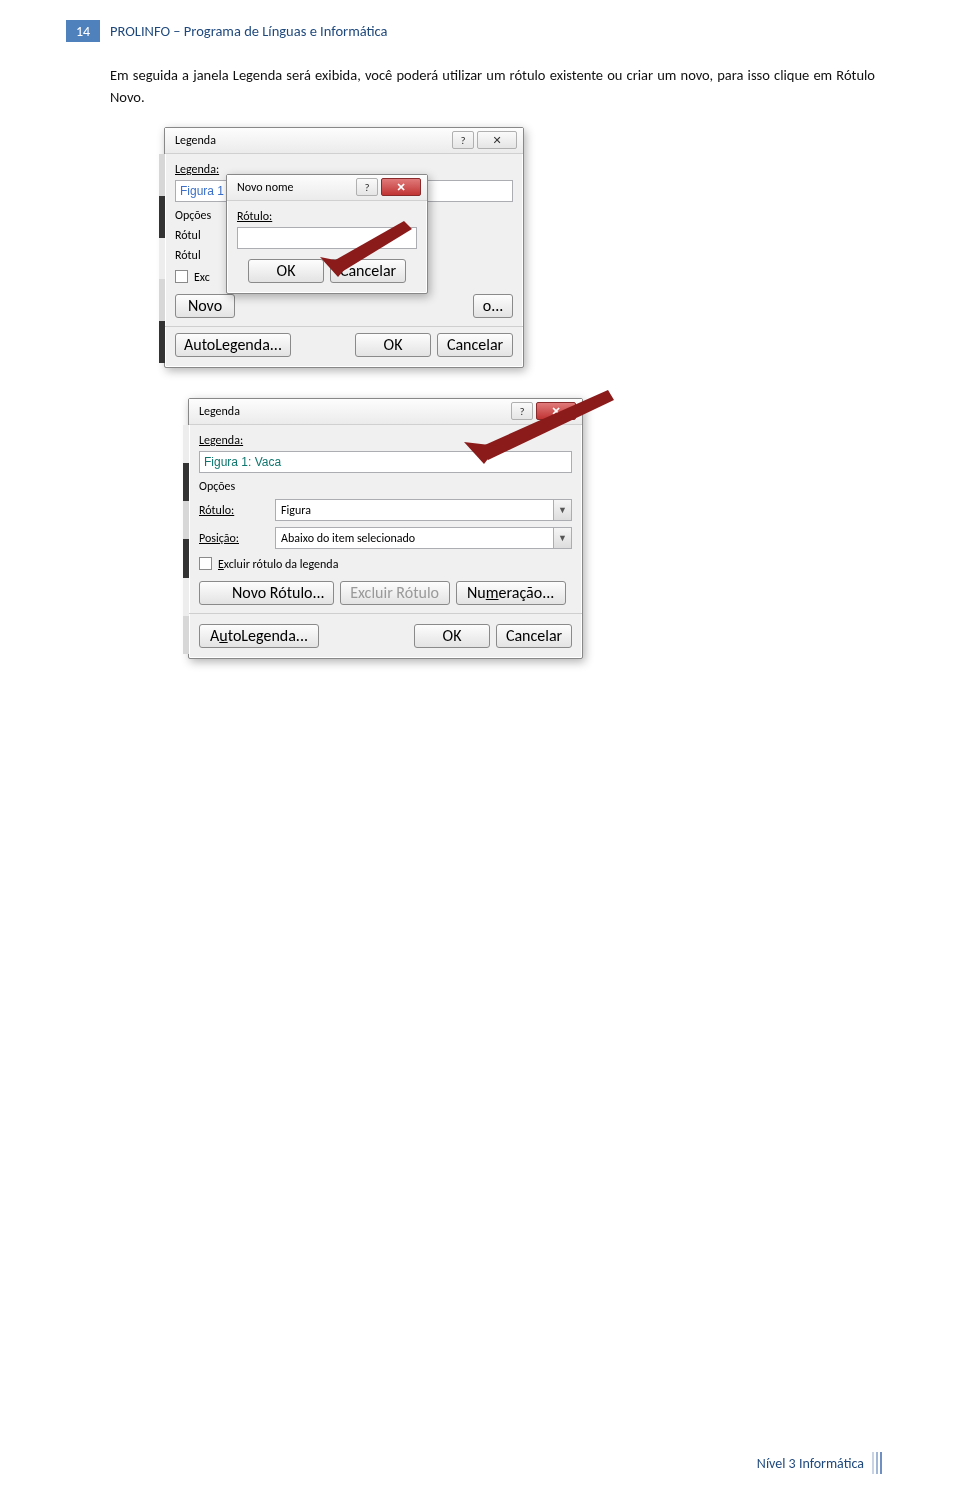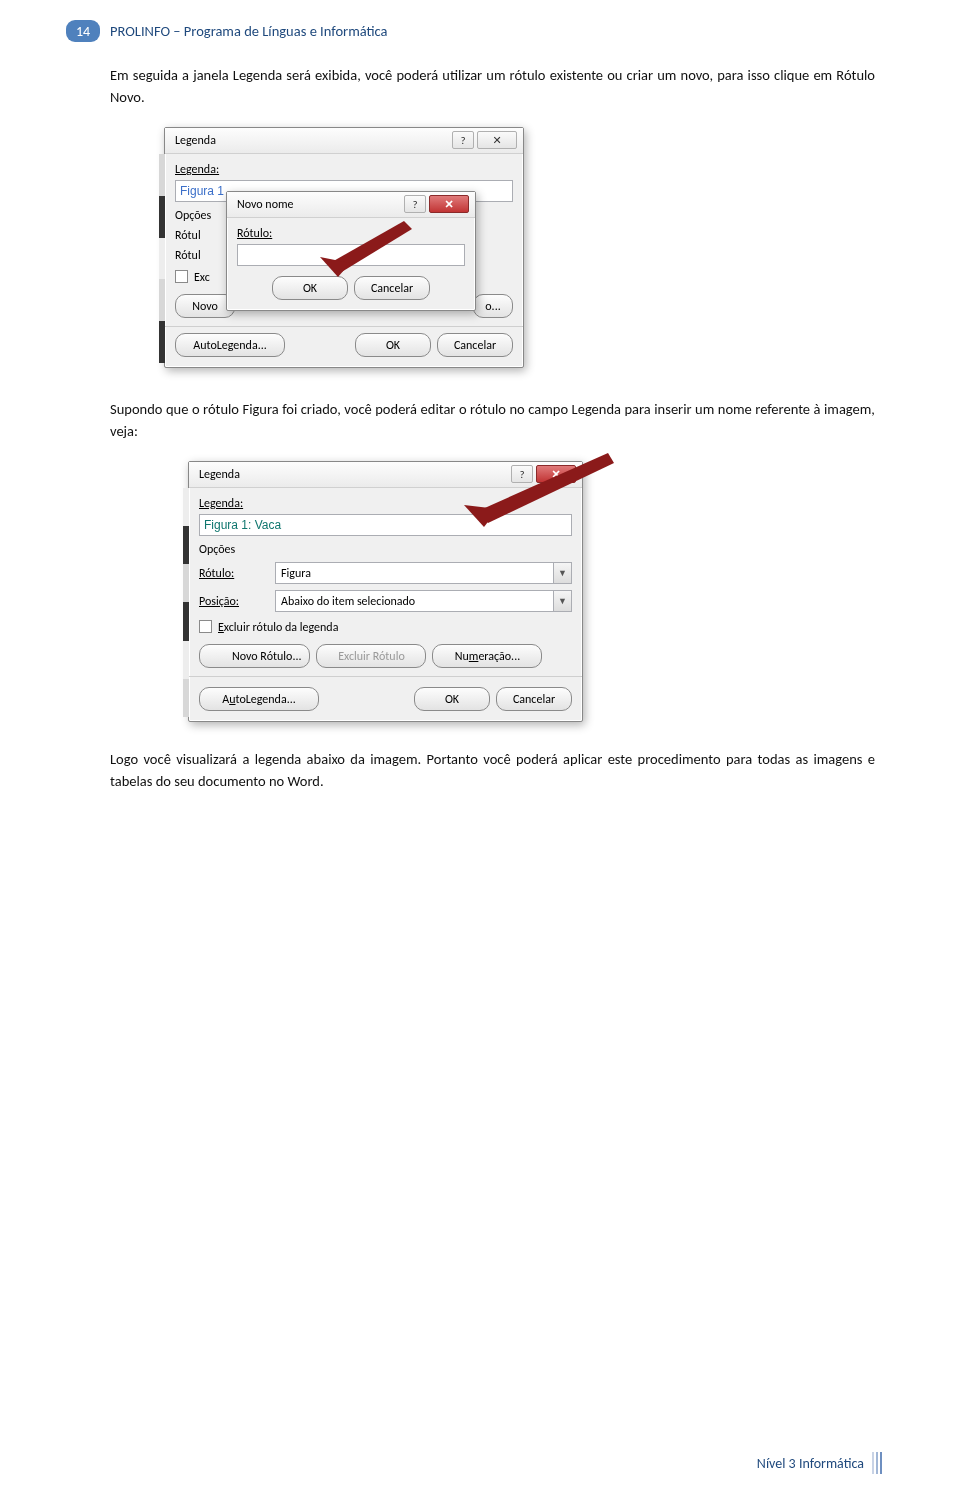--- a/index.html
+++ b/index.html
@@ -23,21 +23,20 @@
   .pagenum-box {
     background: #4f81bd;
     color: #fff;
     width: 34px;
     height: 22px;
     display: flex;
     align-items: center;
     justify-content: center;
     font-size: 14px;
     margin-left: -44px;
-    border-radius: 9px;
   }
   .header-title {
     font-size: 14.5px;
     color: #1f497d;
   }
   .body-text {
     font-size: 14.5px;
     line-height: 1.55;
     color: #111;
     text-align: justify;
@@ -103,23 +102,23 @@
   }
   .row { display:flex; align-items:center; gap:8px; margin-top:6px;}
   .row .rowlbl { width:68px; font-size:12px;}
   .row .cell { flex:1; }
   .chk { display:flex; align-items:center; gap:6px; margin-top:8px;}
   .chk .box { width:13px;height:13px;border:1px solid #8a8a8a;background:#fff;}
   .btnrow { display:flex; gap:6px; margin-top:10px;}
   .win-btn {
     border:1px solid #8a8a8a;
     background:linear-gradient(#fdfdfd,#e3e3e3);
-    border-radius:10px;
+    border-radius:3px;
     height:24px;
-    font-size:12px;
+    font-size:16px;
     display:flex;align-items:center;justify-content:center;
     padding: 0 8px;
     min-width:76px;
   }
   .win-btn.disabled { color:#9a9a9a; }
   .sep { height:1px; background:#cfcfcf; margin:8px -10px 6px -10px;}
   .arrow1 { position:absolute; pointer-events:none;}
   .footer {
     position:absolute;
     bottom:30px; right:78px;
@@ -186,21 +185,21 @@
         <div class="sep"></div>
         <div class="btnrow" style="margin-top:0;">
           <div class="win-btn" style="min-width:110px;">AutoLegenda...</div>
           <div style="flex:1"></div>
           <div class="win-btn">OK</div>
           <div class="win-btn">Cancelar</div>
         </div>
       </div>
     </div>
 
-    <div class="dialog" style="position:absolute; left:62px; top:64px; width:250px;">
+    <div class="dialog" style="position:absolute; left:62px; top:47px; width:202px;">
       <div class="titlebar">
         <span>Novo nome</span>
         <span class="title-spacer"></span>
         <div class="ctl-btn help-btn">?</div>
         <div class="ctl-btn close-red">✕</div>
       </div>
       <div class="dialog-body">
         <span class="lbl"><u>Rótulo:</u></span>
         <input class="txtbox" value="" style="">
         <div class="btnrow" style="justify-content:center; margin-top:10px;">
@@ -210,21 +209,20 @@
       </div>
     </div>
 
     <svg class="arrow1" style="left:130px; top:88px;" width="120" height="65">
       <defs></defs>
       <polygon points="110,6 36,48 46,58 118,14" fill="#8b1a1a"></polygon>
       <polygon points="26,42 56,48 44,62" fill="#8b1a1a"></polygon>
     </svg>
   </div>
 
-  <p class="body-text">Supondo que o rótulo Figura foi criado, você poderá editar o rótulo no campo Legenda para inserir um nome referente à imagem, veja:</p>
 
   <div style="position:relative; width:400px; margin:6px 0 26px 78px;">
     <div class="dialog" style="width:395px;">
       <div class="edge-strip">
           <div class="es3"></div>
           <div class="es2"></div>
           <div class="es1"></div>
           <div class="es2"></div>
           <div class="es3"></div>
           <div class="es1"></div>
@@ -271,21 +269,20 @@
         </div>
       </div>
     </div>
 
     <svg class="arrow1" style="left:260px; top:-12px;" width="170" height="86">
       <polygon points="160,4 30,62 40,74 166,14" fill="#8b1a1a"></polygon>
       <polygon points="16,56 50,60 36,78" fill="#8b1a1a"></polygon>
     </svg>
   </div>
 
-  <p class="body-text">Logo você visualizará a legenda abaixo da imagem. Portanto você poderá aplicar este procedimento para todas as imagens e tabelas do seu documento no Word.</p>
 
 </div>
 
 <div class="footer">
   <span>Nível 3 Informática</span>
   <span class="footer-lines">
     <span class="fl1"></span>
       <span class="fl2"></span>
       <span class="fl3"></span>
   </span>

